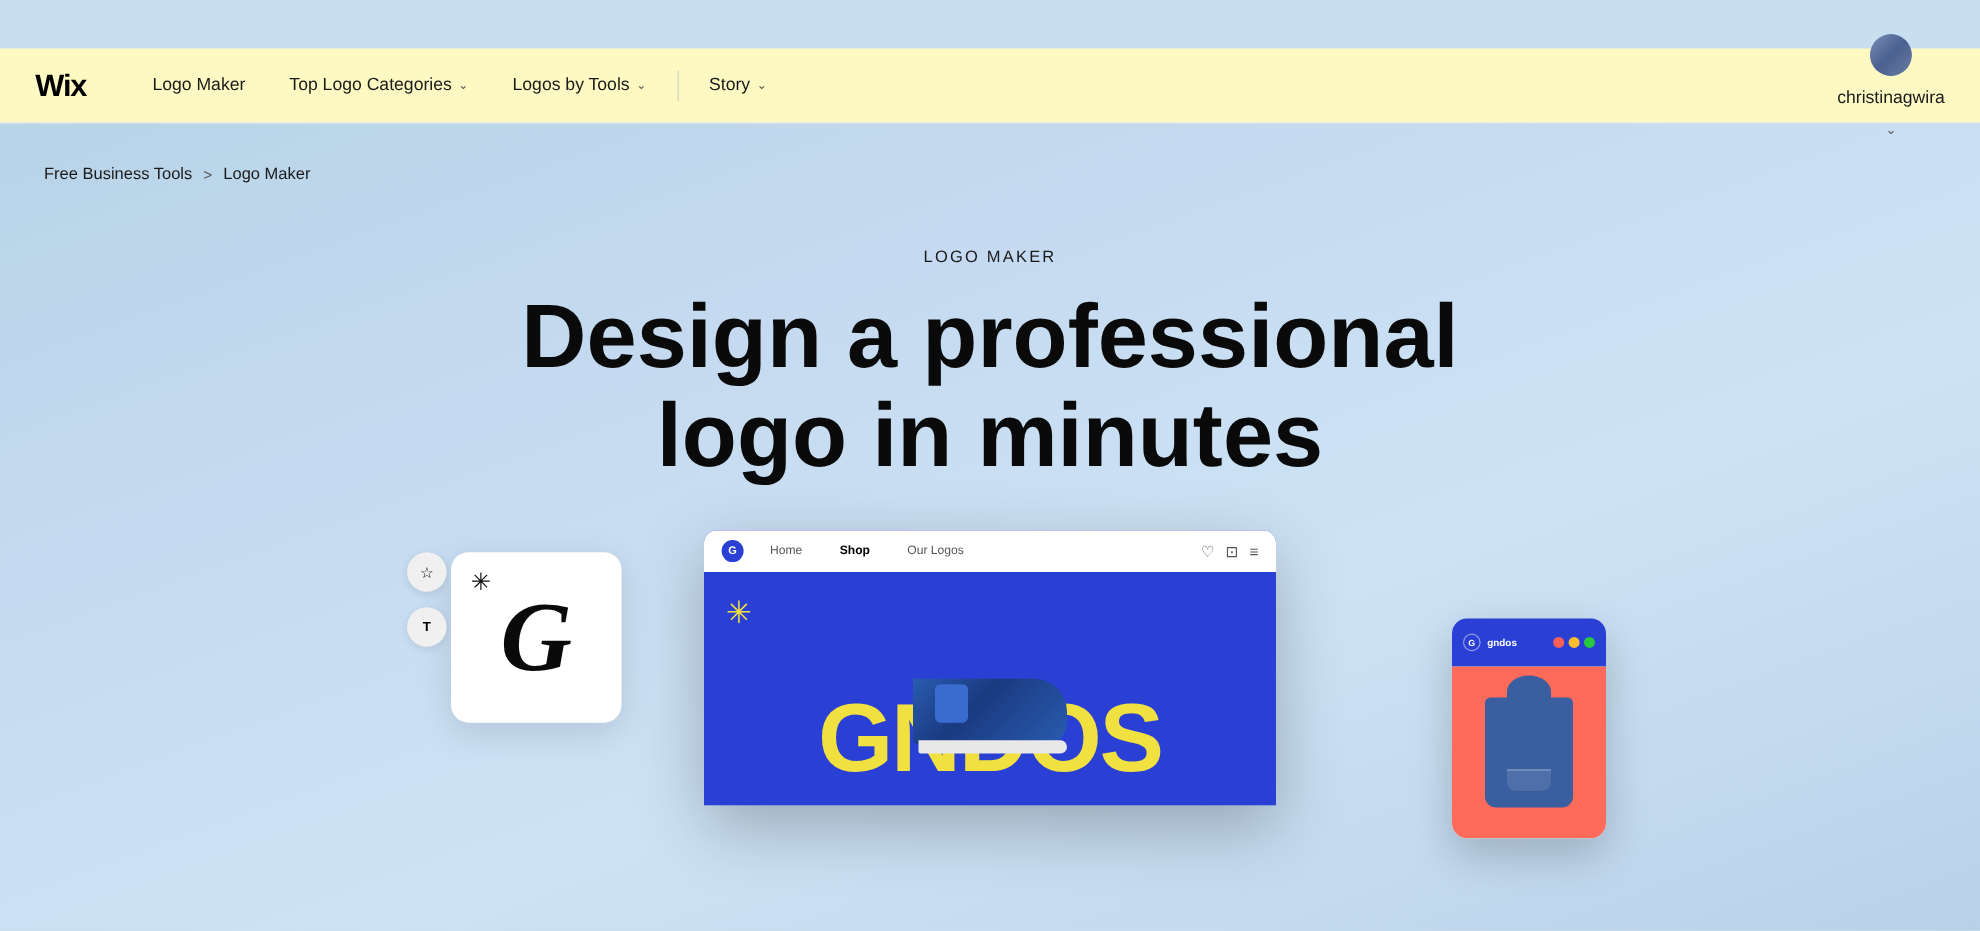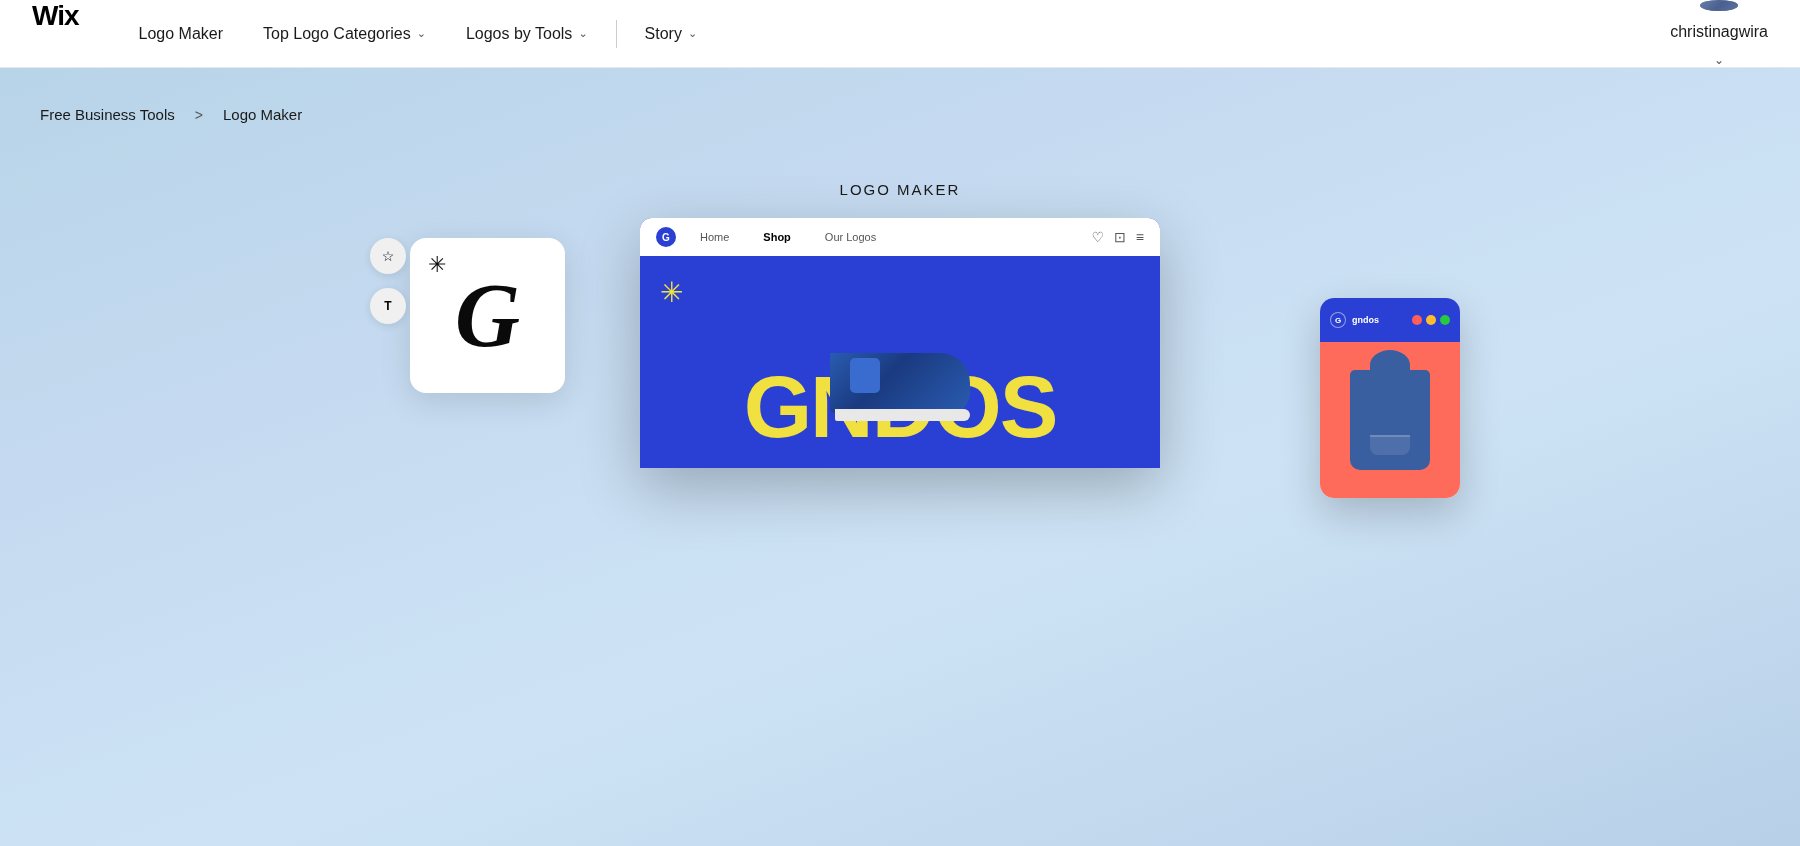--- a/index.html
+++ b/index.html
@@ -12,26 +12,28 @@
       font-family: -apple-system, BlinkMacSystemFont, 'Segoe UI', Helvetica, Arial, sans-serif;
       width: 1800px;
       height: 846px;
       overflow: hidden;
       background: #c8dff0;
     }
 
     
     .navbar {
       display: flex;
-      background: #ffffff;
+      align-items: center;
+      background: #fef9c3;
       height: 68px;
       padding: 0 32px;
       border-bottom: 1px solid #e8e8e8;
       position: relative;
       z-index: 10;
+      margin-top: 44px;
     }
 
     .nav-logo {
       font-size: 28px;
       font-weight: 900;
       letter-spacing: -1px;
       color: #000;
       margin-right: 40px;
       cursor: pointer;
     }
@@ -102,21 +104,21 @@
 
     .user-chevron {
       font-size: 12px;
       color: #555;
     }
 
     
     .breadcrumb {
       display: flex;
       align-items: center;
-      gap: 20px;
+      gap: 10px;
       padding: 18px 40px;
       font-size: 15px;
       color: #1a1a1a;
       background: transparent;
       position: relative;
       z-index: 2;
     }
 
     .breadcrumb-link {
       cursor: pointer;
@@ -545,20 +547,24 @@
 <section class="hero">
   <div class="bg-overlay"></div>
 
   <div class="breadcrumb" style="align-self:flex-start; padding-left:40px;">
     <span class="breadcrumb-link">Free Business Tools</span>
     <span class="breadcrumb-separator">&gt;</span>
     <span class="breadcrumb-current">Logo Maker</span>
   </div>
 
   <div class="hero-label">LOGO MAKER</div>
+  <h1 class="hero-title">
+    <span>Design a professional</span><br>
+    <span>logo in minutes</span>
+  </h1>
 
 
   <div class="hero-preview">
 
     <div class="tool-btn tool-btn-star">
       <span>☆</span>
     </div>
     <div class="tool-btn tool-btn-text">
       <span>T</span>
     </div>

